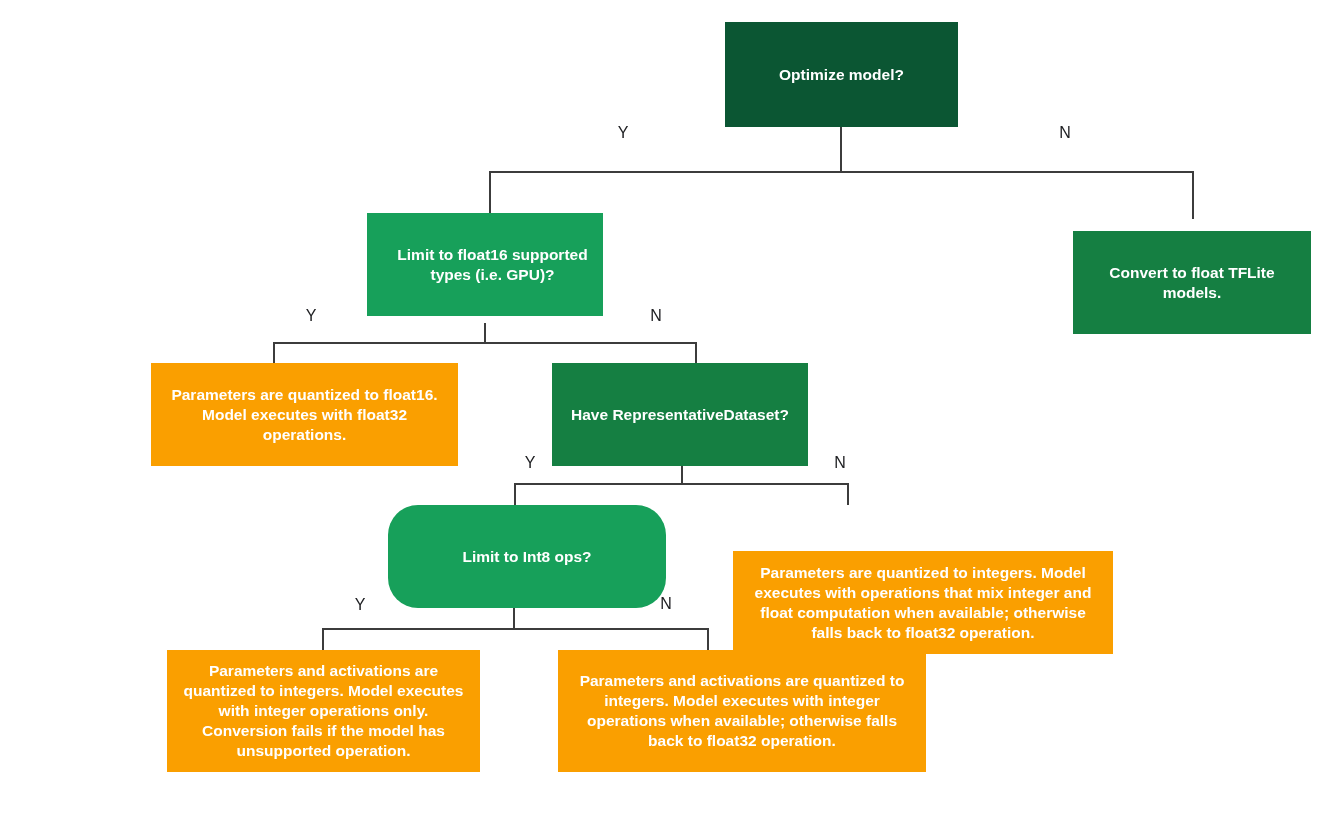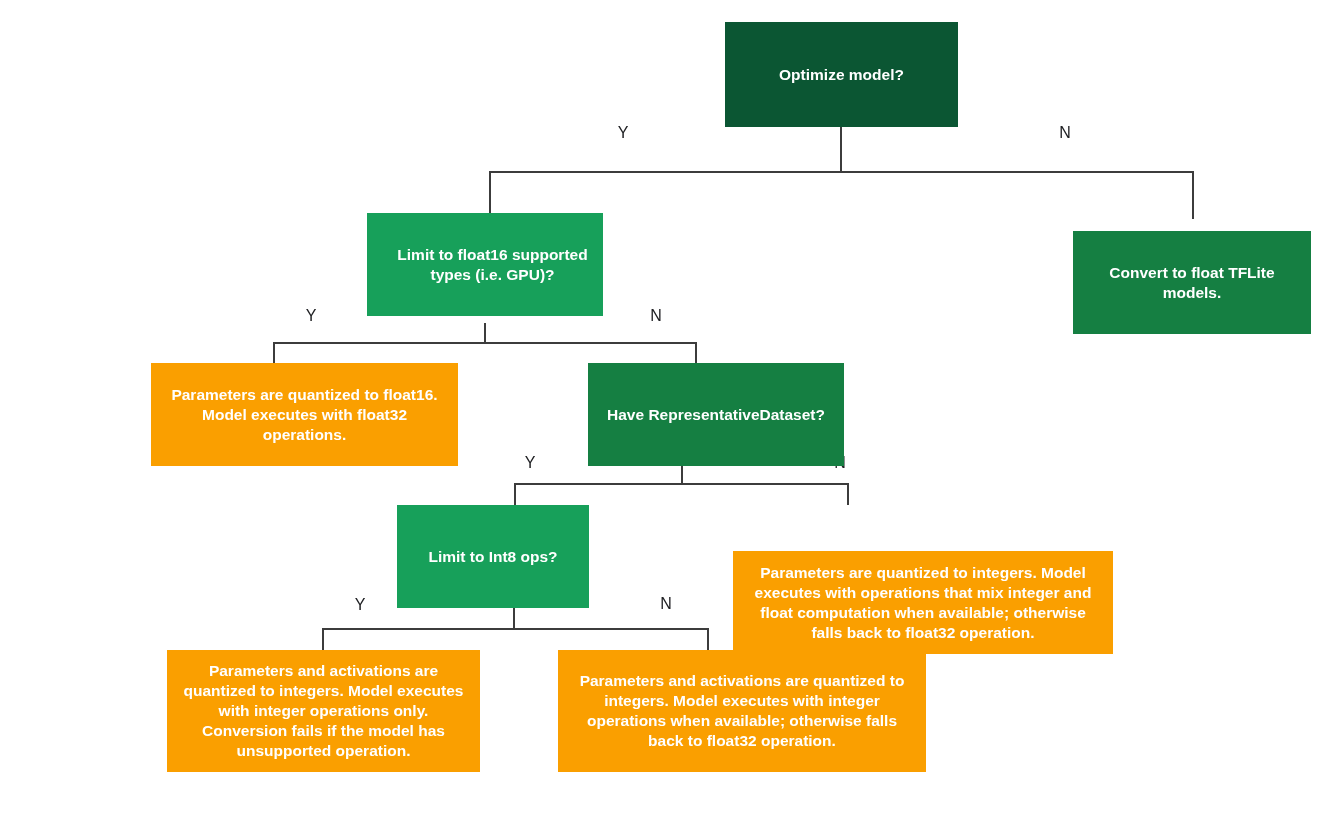--- a/index.html
+++ b/index.html
@@ -30,22 +30,22 @@
   }
   .dark-green   { background: var(--dark-green); text-align: center; }
   .mid-green    { background: var(--green); }
   .light-green  { background: var(--light-green); }
   .orange       { background: var(--orange); }
 
   .n-optimize       { left: 725px;  top: 22px;  width: 233px; height: 105px; }
   .n-float16        { left: 367px;  top: 213px; width: 236px; height: 103px; padding-left: 29px; }
   .n-convert        { left: 1073px; top: 231px; width: 238px; height: 103px; }
   .n-float16-result { left: 117px;  top: 363px; width: 307px; height: 103px; margin-left: 34px; }
-  .n-repdataset     { left: 552px;  top: 363px; width: 256px; height: 103px; margin-left: 36px; }
-  .n-int8           { left: 397px;  top: 505px; width: 192px; height: 103px; }
+  .n-repdataset     { left: 552px;  top: 363px; width: 256px; height: 103px; }
+  .n-int8           { left: 388px;  top: 505px; width: 278px; height: 103px; border-radius: 30px; }
   .n-mixed          { left: 733px;  top: 505px; width: 380px; height: 103px; padding: 6px 10px; margin-top: 46px; }
   .n-int-only       { left: 167px;  top: 650px; width: 313px; height: 122px; }
   .n-int-fallback   { left: 558px;  top: 650px; width: 368px; height: 122px; }
 
   .line {
     position: absolute;
     background: var(--line);
   }
   .branch-label {
     position: absolute;

